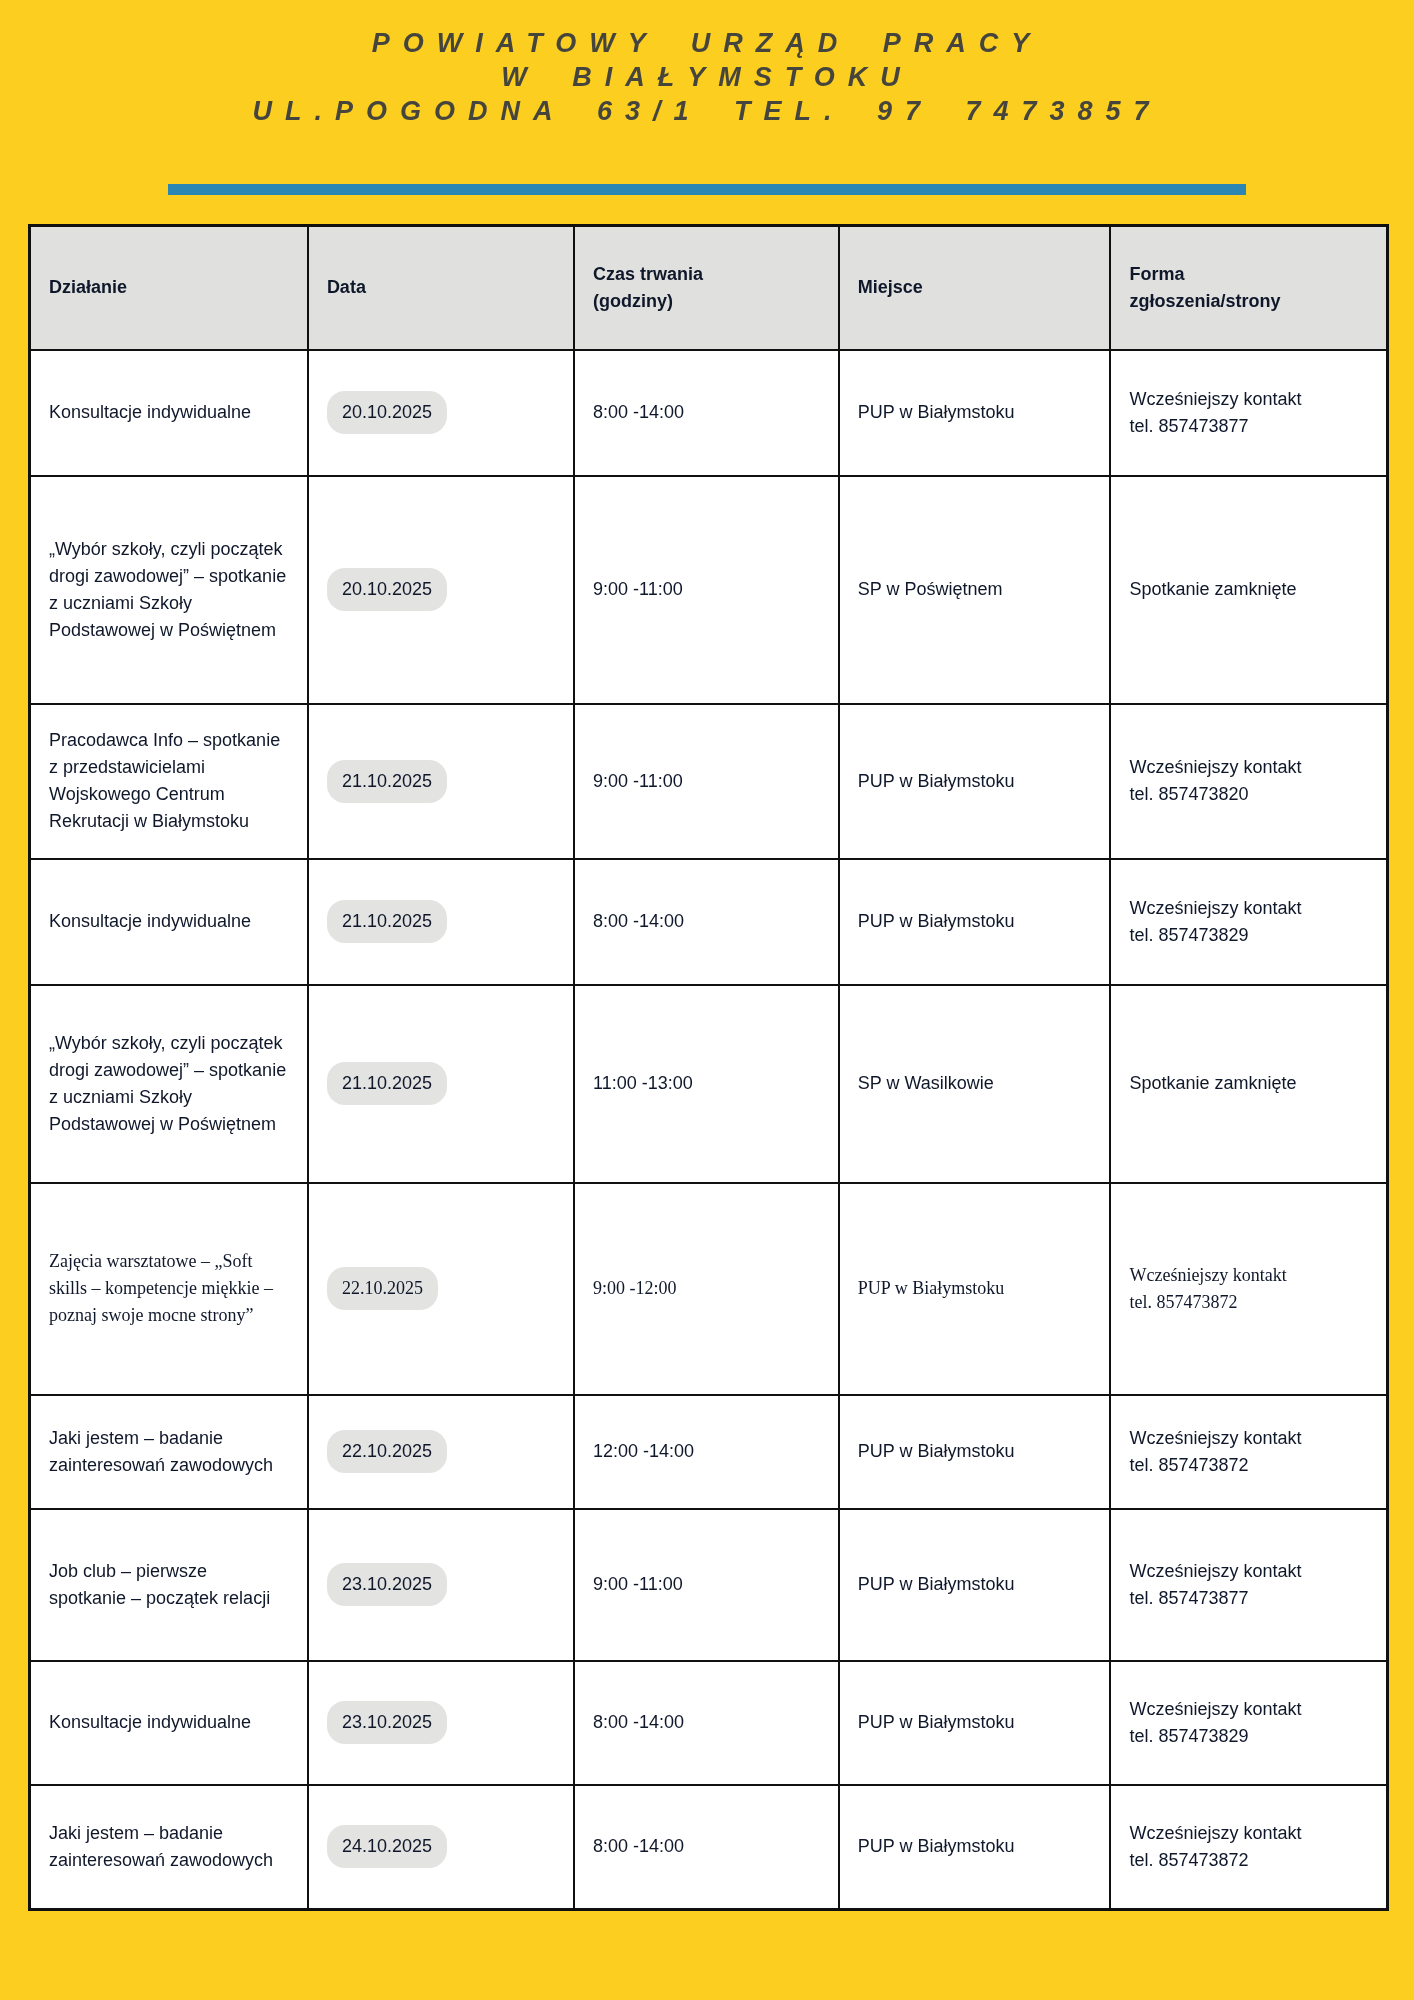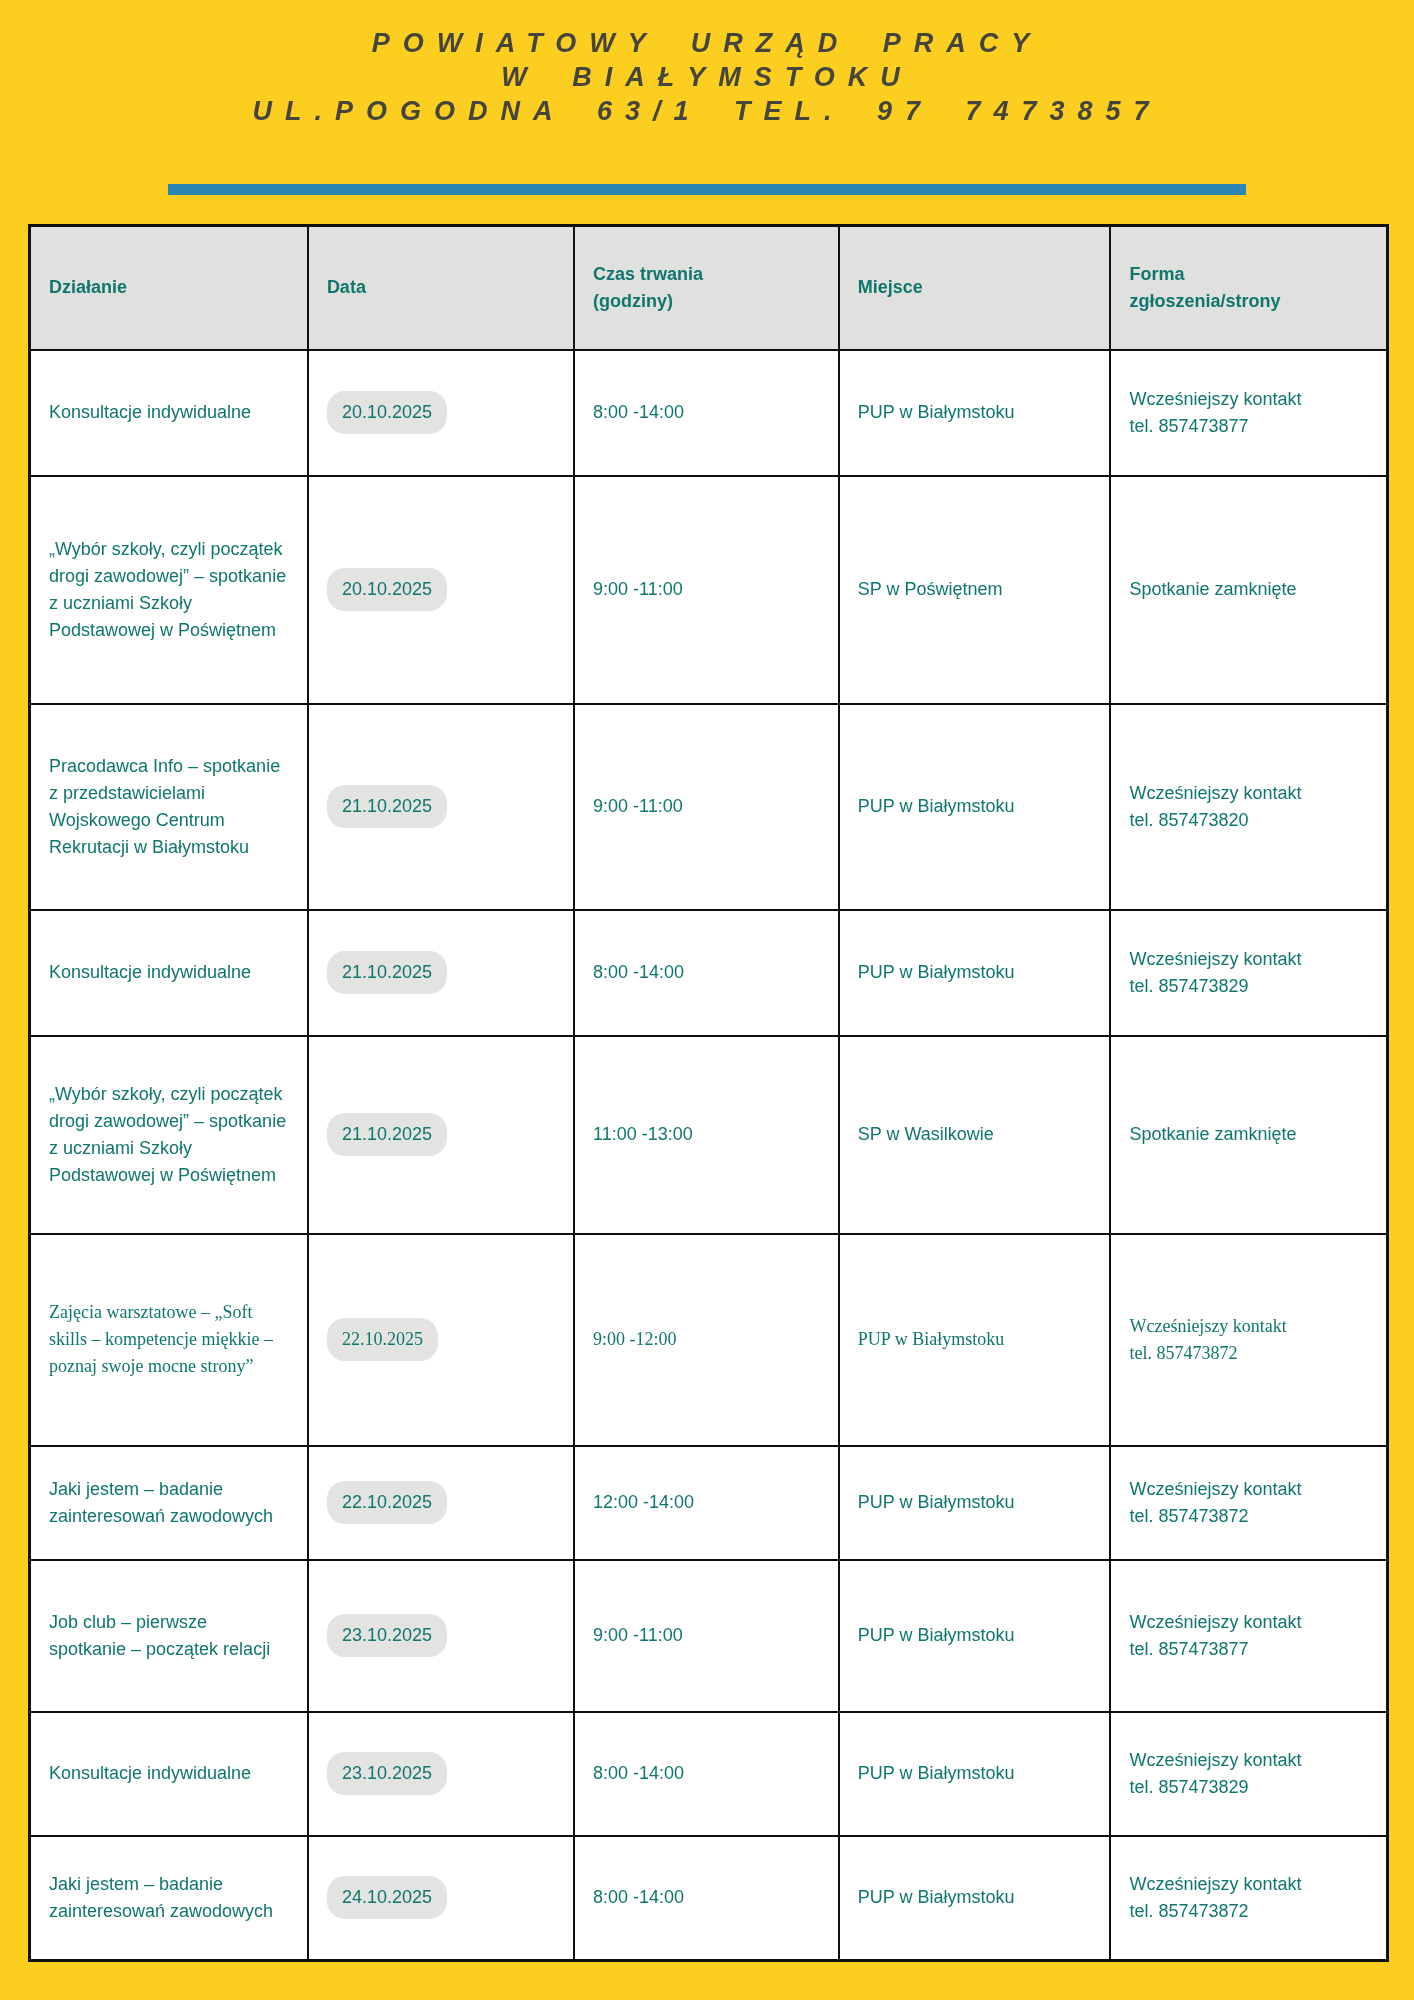--- a/index.html
+++ b/index.html
@@ -32,42 +32,42 @@
     margin: 56px auto 0 auto;
   }
   
   .schedule-table {
     margin: 29px 24px 0 28px;
     width: 1361px;
     border-collapse: collapse;
     table-layout: fixed;
     background: #FFFFFF;
     border: 3px solid #101010;
-    color: #0f766e;
+    color: #0f172a;
     font-size: 18px;
   }
   .schedule-table th,
   .schedule-table td {
     border: 2px solid #101010;
     padding: 14px 18px;
     vertical-align: middle;
     text-align: left;
     line-height: 27px;
     overflow: hidden;
   }
   .schedule-table thead th {
     background: #E0E0DE;
     font-weight: 700;
   }
   .th-line, .cell-line { display: block; }
   
   .schedule-table thead tr { height: 124px; }
   tbody tr:nth-child(1)  { height: 126px; }
   tbody tr:nth-child(2)  { height: 228px; }
-  tbody tr:nth-child(3)  { height: 206px; }
+  tbody tr:nth-child(3)  { height: 155px; }
   tbody tr:nth-child(4)  { height: 126px; }
   tbody tr:nth-child(5)  { height: 198px; }
   tbody tr:nth-child(6)  { height: 212px; font-family: Liberation Serif, serif; }
   tbody tr:nth-child(7)  { height: 114px; }
   tbody tr:nth-child(8)  { height: 152px; }
   tbody tr:nth-child(9)  { height: 124px; }
   tbody tr:nth-child(10) { height: 125px; }
   
   .date-pill {
     display: inline-block;

